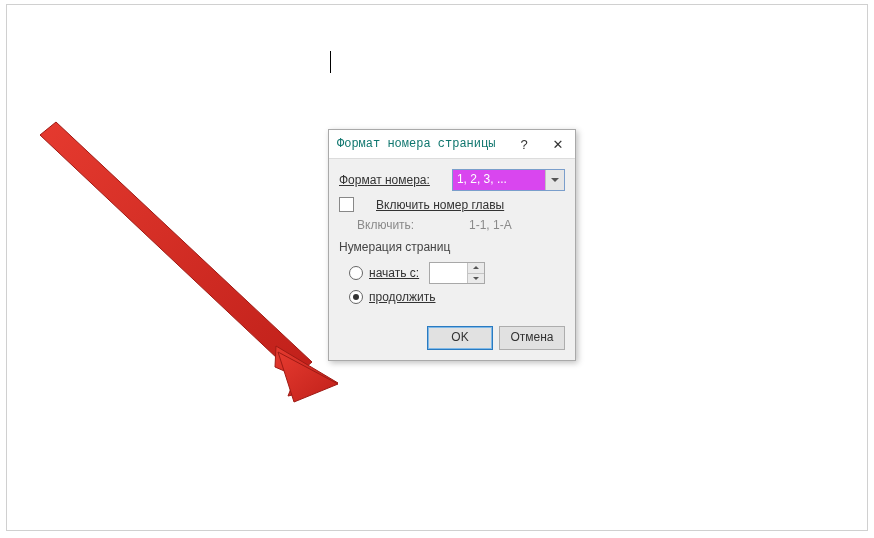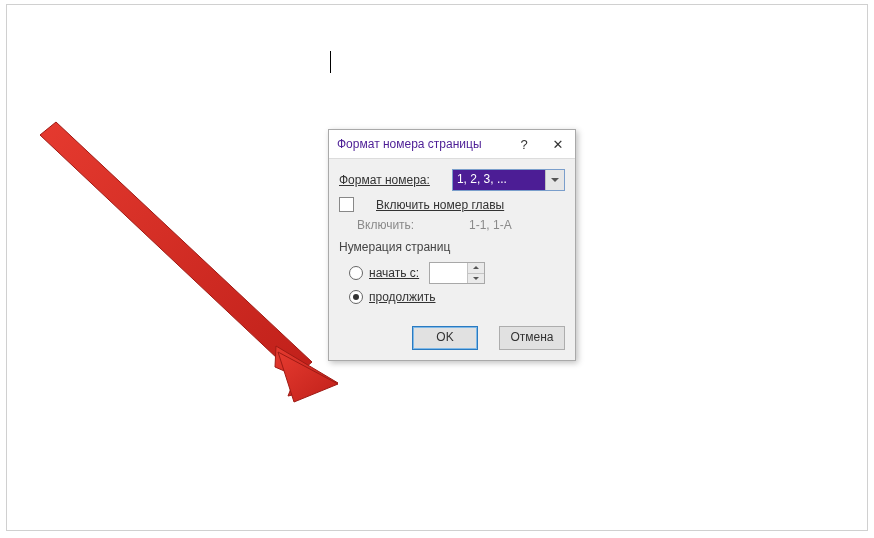--- a/index.html
+++ b/index.html
@@ -44,21 +44,22 @@
     display: flex;
     align-items: center;
     height: 28px;
     padding-left: 8px;
     background: #ffffff;
     border-bottom: 1px solid #dcdcdc;
   }
   .titlebar .title {
     flex: 1;
     font-size: 12px;
-    color: #4c1d95;
+    color: #0f766e;
+    font-family: Liberation Mono, monospace;
   }
   .titlebar .tb-btn {
     width: 34px;
     height: 28px;
     display: flex;
     align-items: center;
     justify-content: center;
     font-size: 13px;
     color: #333;
   }
@@ -80,21 +81,21 @@
   }
   .format-combo {
     flex: 1;
     height: 20px;
     display: flex;
     align-items: stretch;
     border: 1px solid #7a9ecb;
   }
   .format-combo .sel {
     flex: 1;
-    background: #4c1d95;
+    background: #d946ef;
     color: #fff;
     padding: 1px 4px;
     line-height: 16px;
     font-size: 12px;
   }
   .format-combo .dd {
     width: 18px;
     background: #e6e6e6;
     border-left: 1px solid #c0c0c0;
     display: flex;
@@ -214,21 +215,21 @@
   }
   .tri-down {
     width: 0; height: 0;
     border-left: 3px solid transparent;
     border-right: 3px solid transparent;
     border-top: 3px solid #555;
   }
   .button-row {
     display: flex;
     justify-content: flex-end;
-    gap: 21px;
+    gap: 6px;
     padding: 8px 10px 10px 10px;
     background: #f0f0f0;
   }
   .btn {
     min-width: 64px;
     height: 22px;
     border: 1px solid #adadad;
     background: #e1e1e1;
     text-align: center;
     line-height: 20px;

